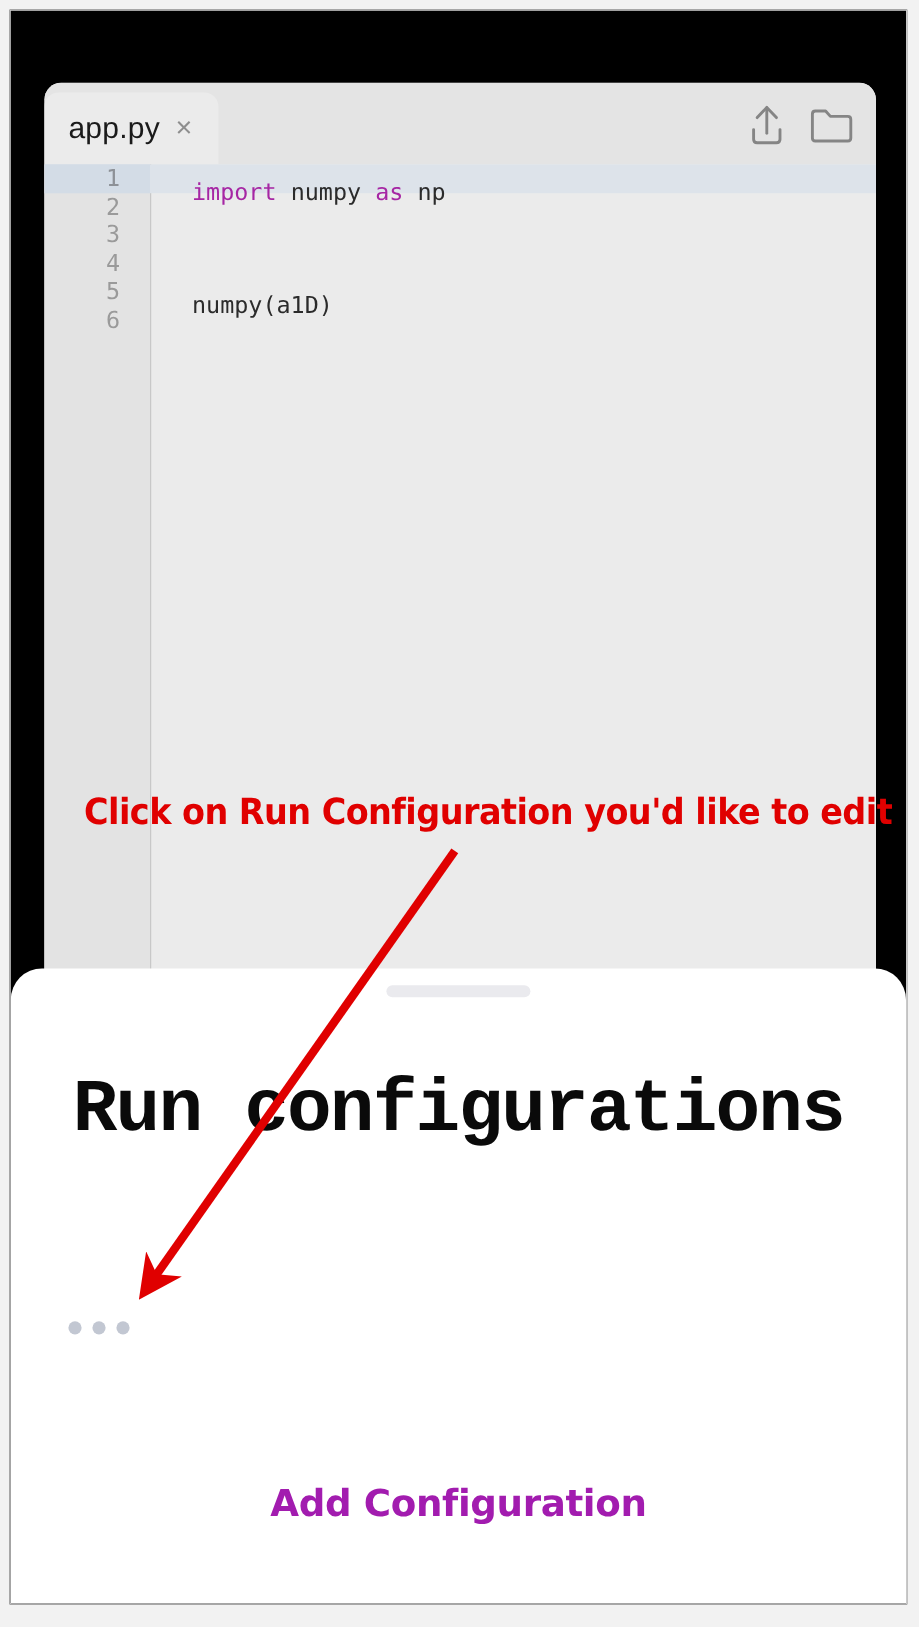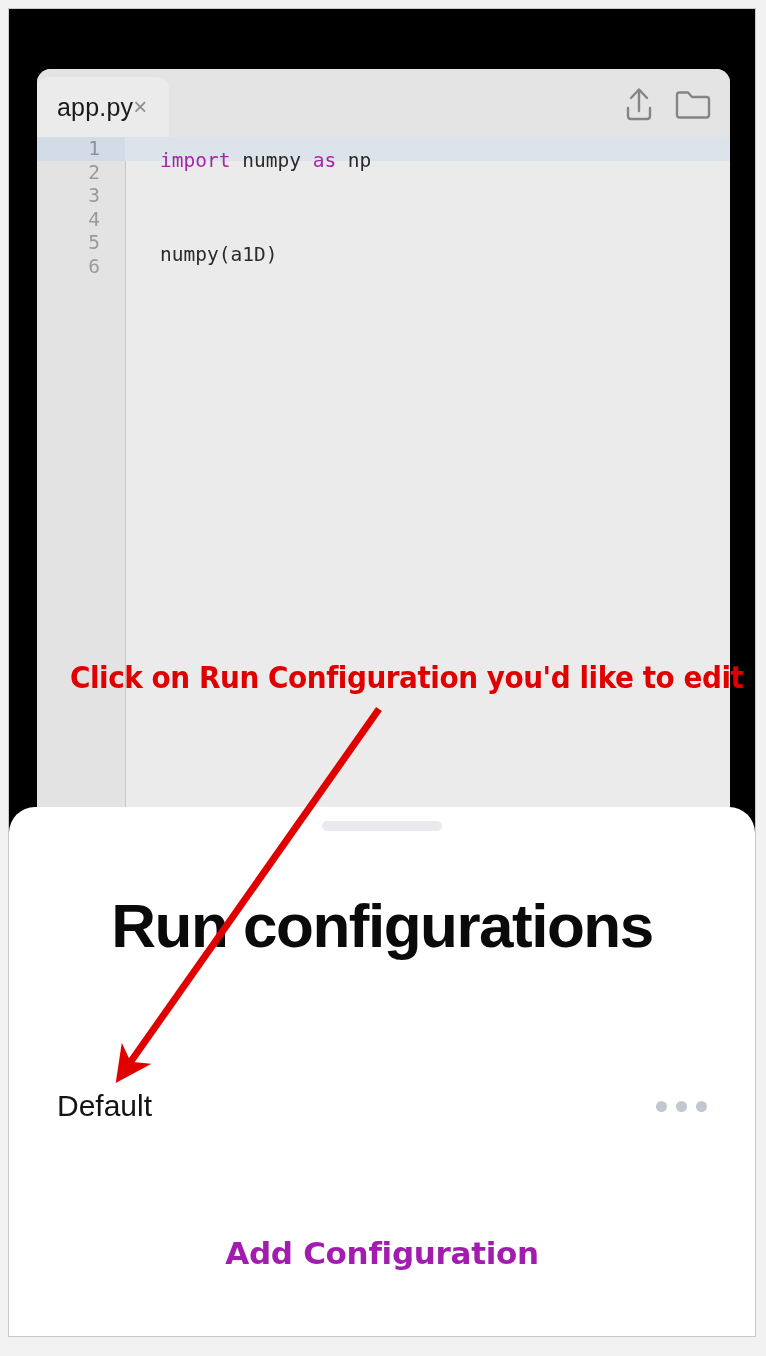--- a/index.html
+++ b/index.html
@@ -50,20 +50,21 @@
   }
   #tab-apppy {
     position: absolute;
     left: 0; top: 8px;
     height: 60px;
     padding: 0 22px 0 20px;
     background: #ebebeb;
     border-radius: 12px 12px 0 0;
     display: flex;
     align-items: center;
+    gap: 13px;
     cursor: pointer;
   }
   #tab-apppy .tab-label {
     font-size: 25px;
     color: #1a1a1a;
     letter-spacing: .2px;
     white-space: nowrap;
   }
   #tab-apppy .tab-close {
     font-size: 24px;
@@ -154,21 +155,21 @@
     height: 10px;
     border-radius: 6px;
     background: #eaeaee;
   }
   #sheet-title {
     position: absolute;
     left: 40px;
     right: 40px;
     top: 77px;
     text-align: center;
-    font-family: Liberation Sans, sans-serif;
+    font-family: Liberation Mono, monospace;
     font-weight: 700;
     font-size: 62px;
     line-height: 83px;
     letter-spacing: -1.5px;
     color: #0a0a0a;
   }
   #config-row {
     position: absolute;
     left: 0; right: 0;
     top: 268px;
@@ -297,21 +298,20 @@
         </div>
     </div>
   </div>
 
   <div id="sheet">
     <div id="grab-handle"></div>
 
     <div id="sheet-title">Run configurations</div>
 
     <div id="config-row">
-      <span id="config-name">Default</span>
       <span id="config-more">
         <i></i>
         <i></i>
         <i></i>
       </span>
     </div>
 
     <div id="add-config">Add Configuration</div>
   </div>
 </div>

